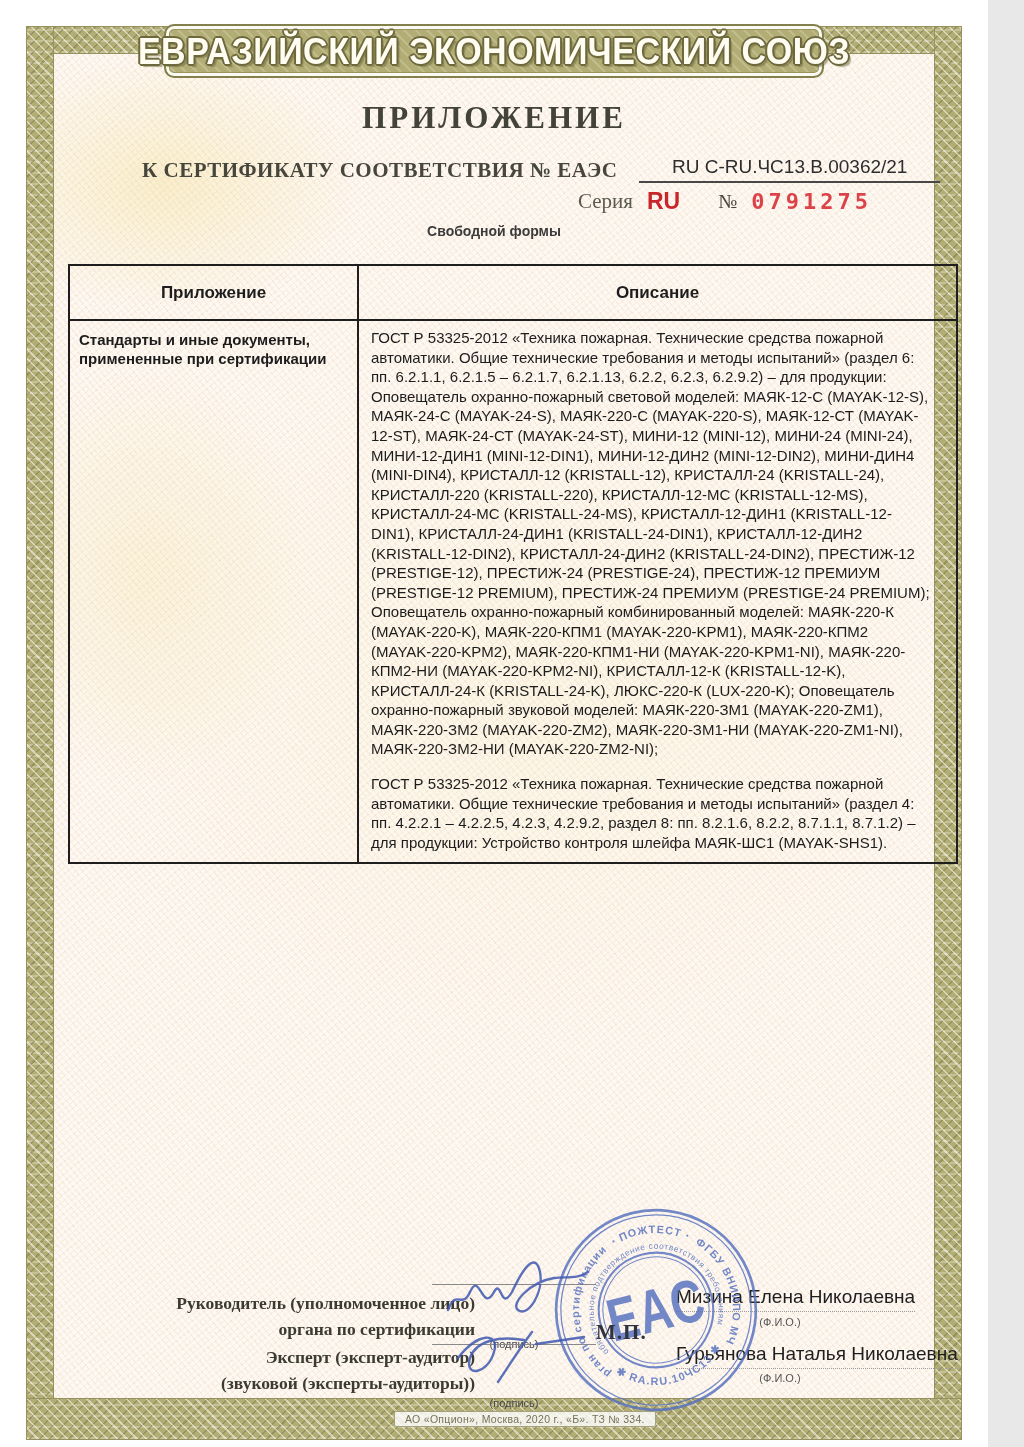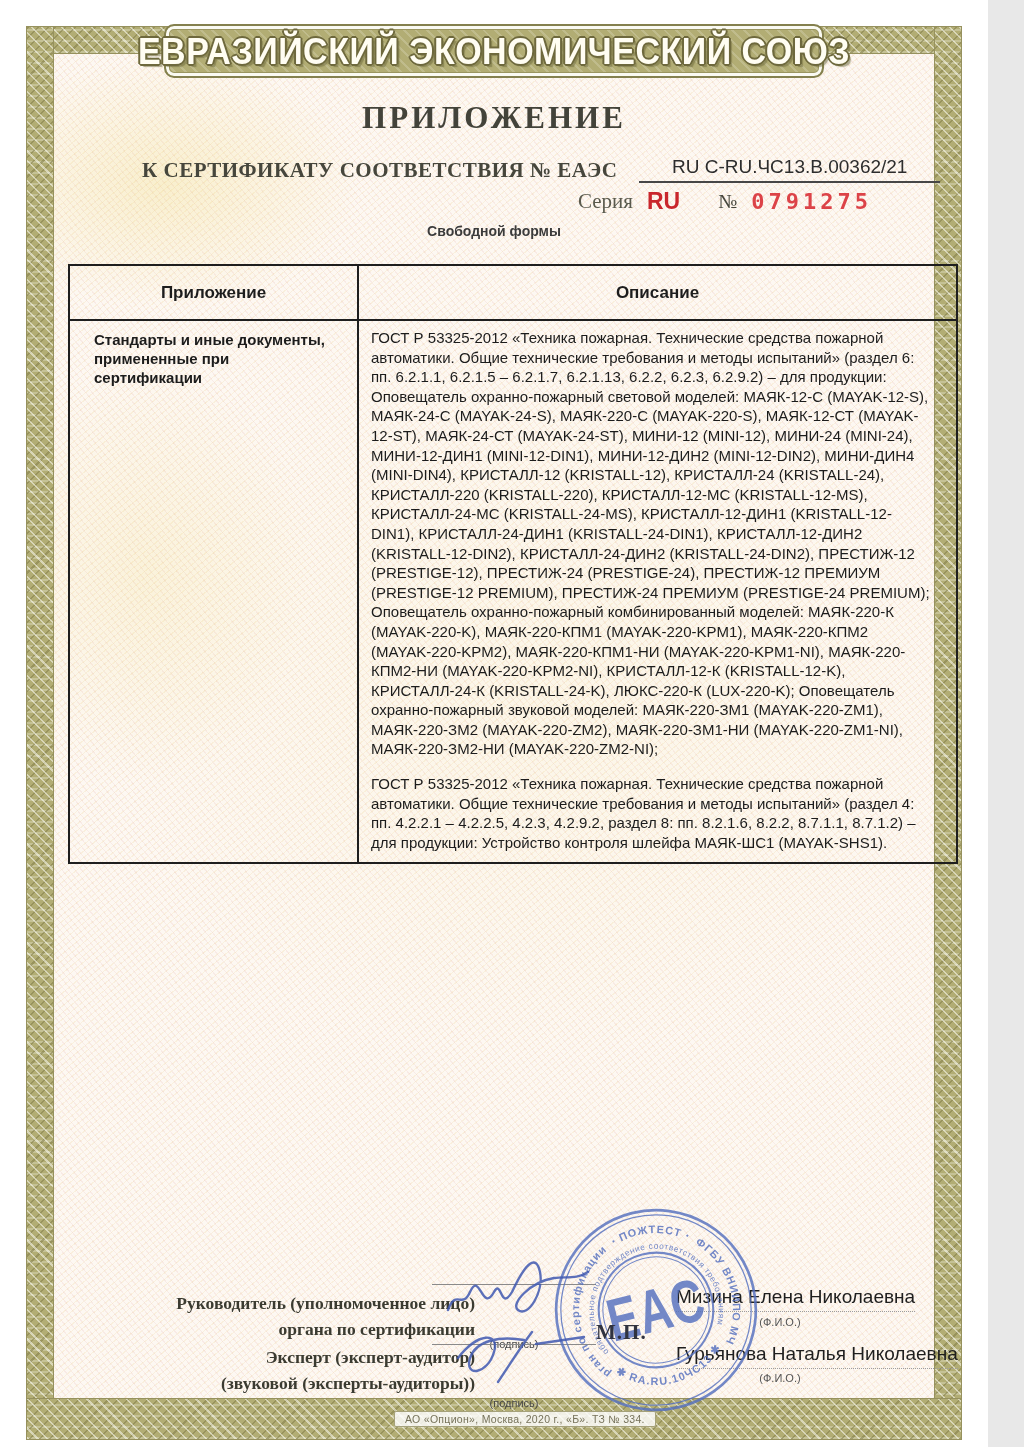--- a/index.html
+++ b/index.html
@@ -58,21 +58,21 @@
 
   
   .doc-table{position:absolute;left:68px;top:264px;width:890px;border:2px solid #1e1e1e;box-sizing:border-box;}
   .t-head{display:flex;border-bottom:2px solid #1e1e1e;}
   .t-hcell{display:flex;align-items:center;justify-content:center;height:53px;
     font-weight:bold;font-size:17px;color:#1d1d1d;}
   .t-hcell.c1{width:289px;border-right:2px solid #1e1e1e;box-sizing:border-box;}
   .t-hcell.c2{flex:1;}
   .t-body{display:flex;align-items:stretch;}
   .t-cell.c1{width:289px;border-right:2px solid #1e1e1e;box-sizing:border-box;
-    padding:9px 24px;font-weight:bold;font-size:15px;line-height:19px;color:#1c1c1c;}
+    padding:9px 9px;font-weight:bold;font-size:15px;line-height:19px;color:#1c1c1c;}
   .t-cell.c2{flex:1;padding:7px 12px 10px 12px;font-size:15px;line-height:19.6px;color:#1c1c1c;}
   .t-cell.c2 p{margin:0 14px 15px 0;}
   .t-cell.c2 p:last-child{margin-bottom:0;}
 
   
   .sig-label{position:absolute;left:155px;width:320px;font-family:Liberation Serif, serif;
     font-size:17.5px;font-weight:600;color:#3b3b31;line-height:26px;text-align:right;}
   .sig-line{position:absolute;width:164px;border-bottom:1px solid #8a8a8a;height:0;}
   .sig-cap{position:absolute;width:164px;text-align:center;font-size:11px;color:#4a4a4a;margin-top:24px;}
   .person-name{position:absolute;font-size:19px;color:#1e1e1e;border-bottom:1px dotted #9d9d9d;

